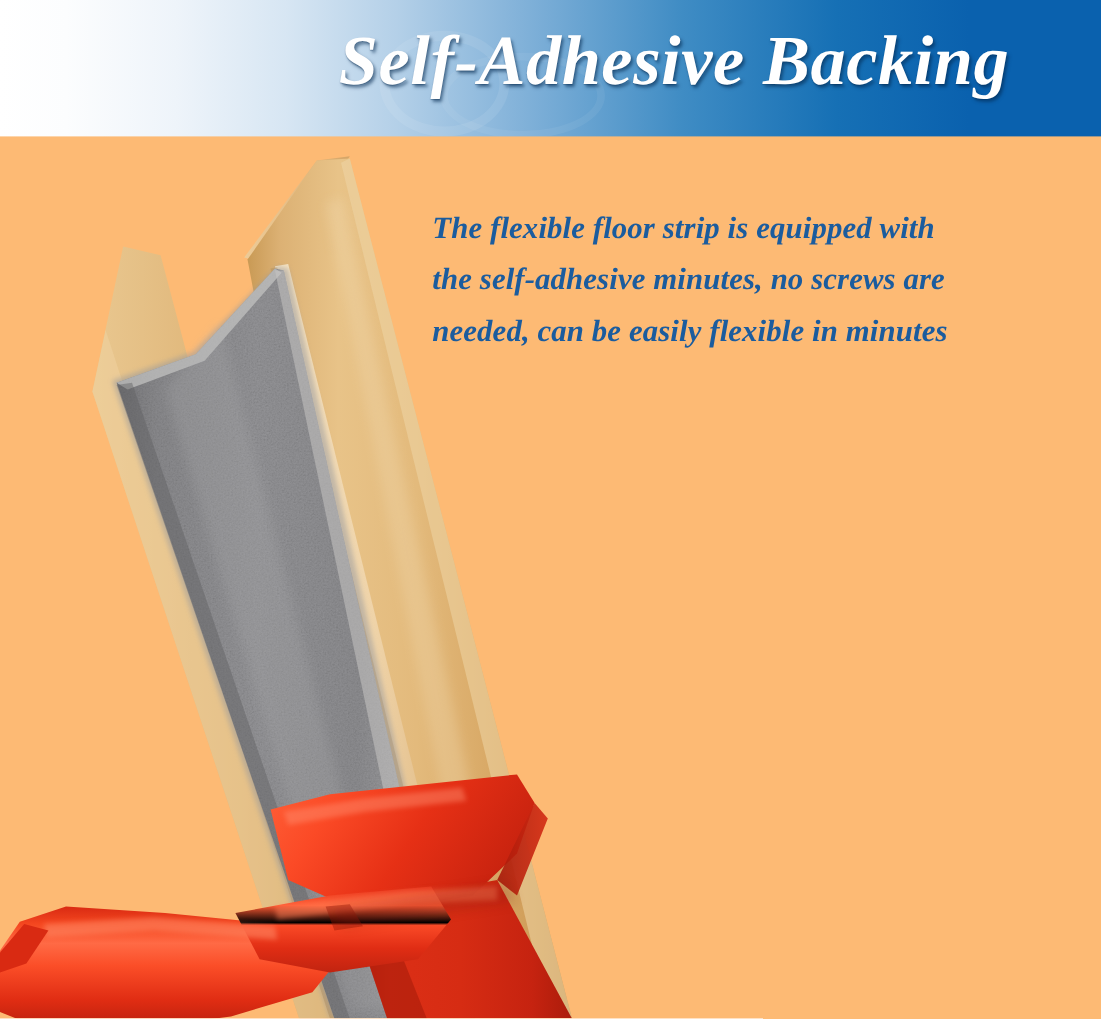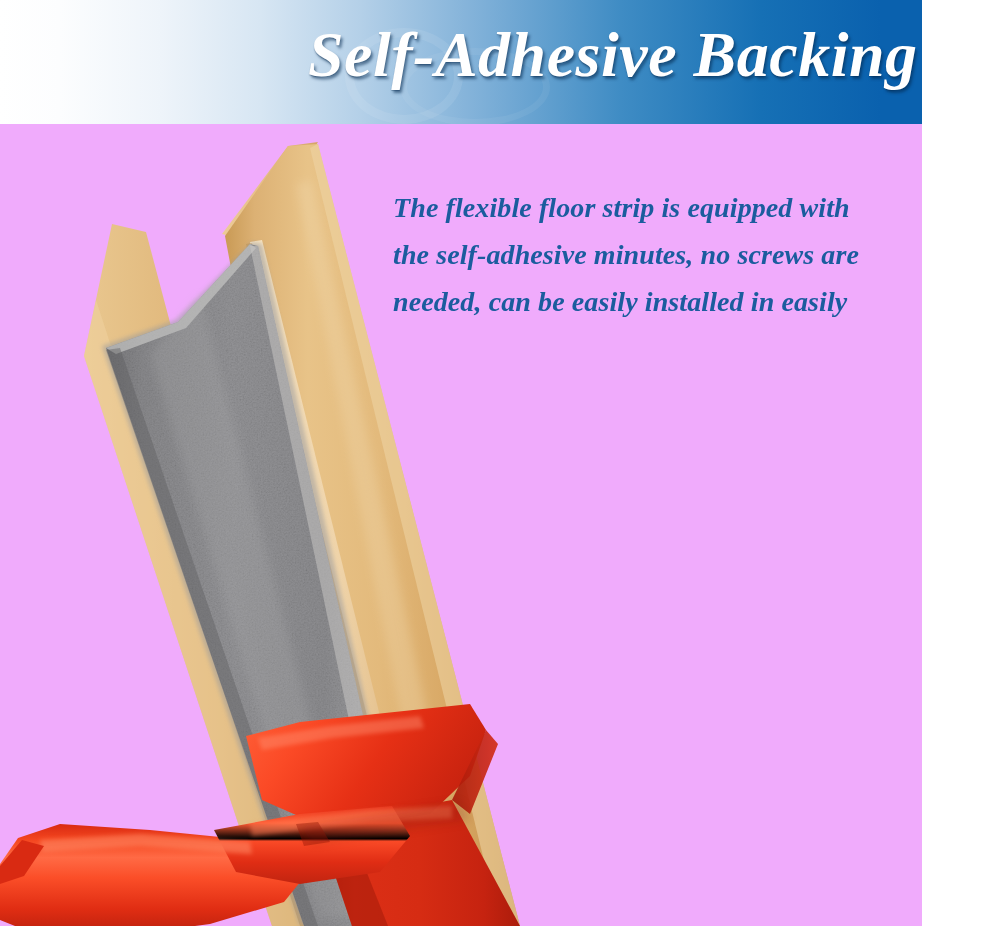--- a/index.html
+++ b/index.html
@@ -6,23 +6,23 @@
     margin: 0;
     padding: 0;
     background: #ffffff;
   }
   body {
     font-family: "Liberation Serif", serif;
   }
 
   .canvas {
     position: relative;
-    width: 922px;
+    width: 1001px;
     height: 926px;
-    background: #f0abfc;
+    background: #fdba74;
     overflow: hidden;
   }
 
   
   .banner {
     position: absolute;
     left: 0;
     top: 0;
     width: 1001px;
     height: 124px;
@@ -111,21 +111,21 @@
 
   <div class="banner">
     <div class="banner-watermark"></div>
     <div class="banner-watermark2"></div>
     <div class="banner-title">Self-Adhesive Backing</div>
   </div>
 
   <div class="copy">
     <span class="copy-line">The flexible floor strip is equipped with</span>
     <span class="copy-line">the self-adhesive minutes, no screws are</span>
-    <span class="copy-line">needed, can be easily installed in easily</span>
+    <span class="copy-line">needed, can be easily flexible in minutes</span>
   </div>
 
   <div class="photo">
     <svg width="1001" height="802" viewBox="0 0 1001 802" xmlns="http://www.w3.org/2000/svg">
       <defs>
 
         <linearGradient id="tanFace" x1="0" y1="0" x2="1" y2="0">
           <stop offset="0%" stop-color="#c99a55"></stop>
           <stop offset="10%" stop-color="#dcb174"></stop>
           <stop offset="28%" stop-color="#e8c388"></stop>

